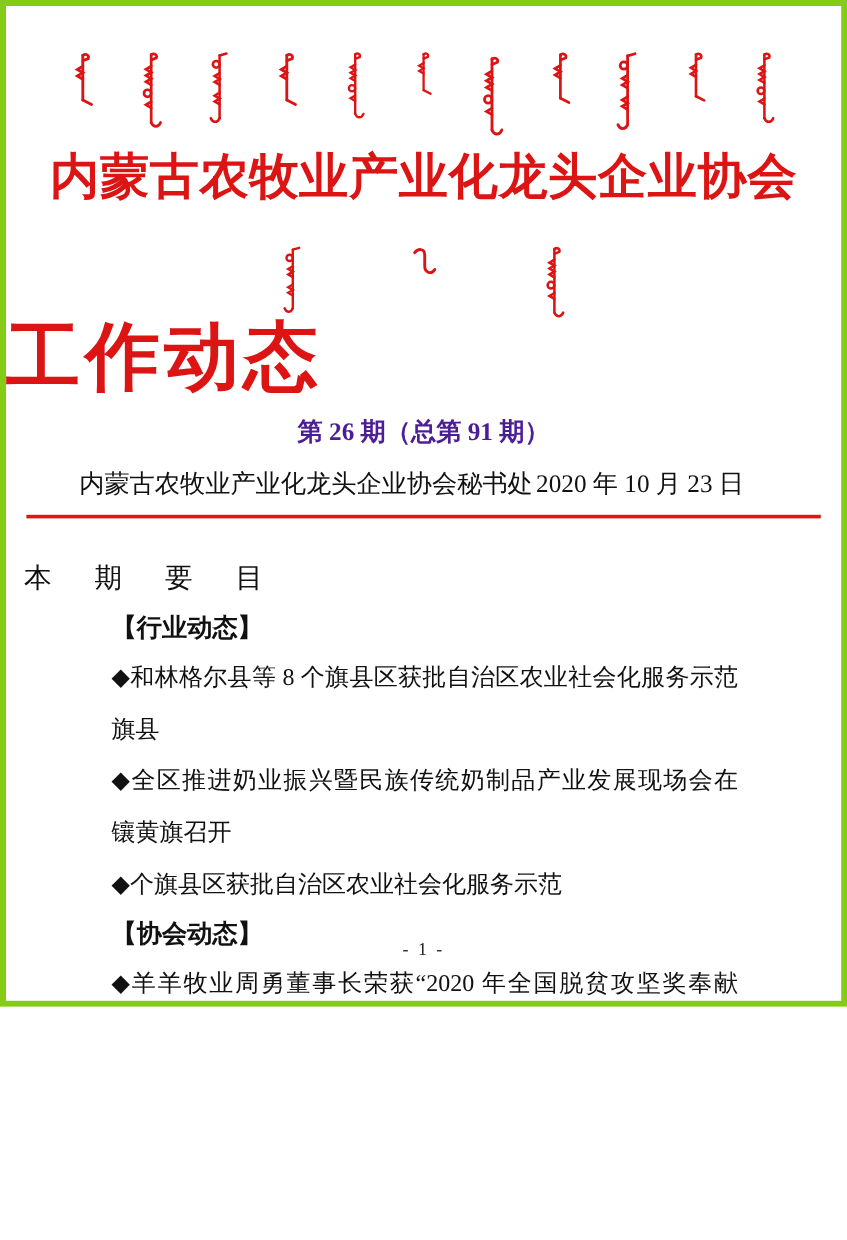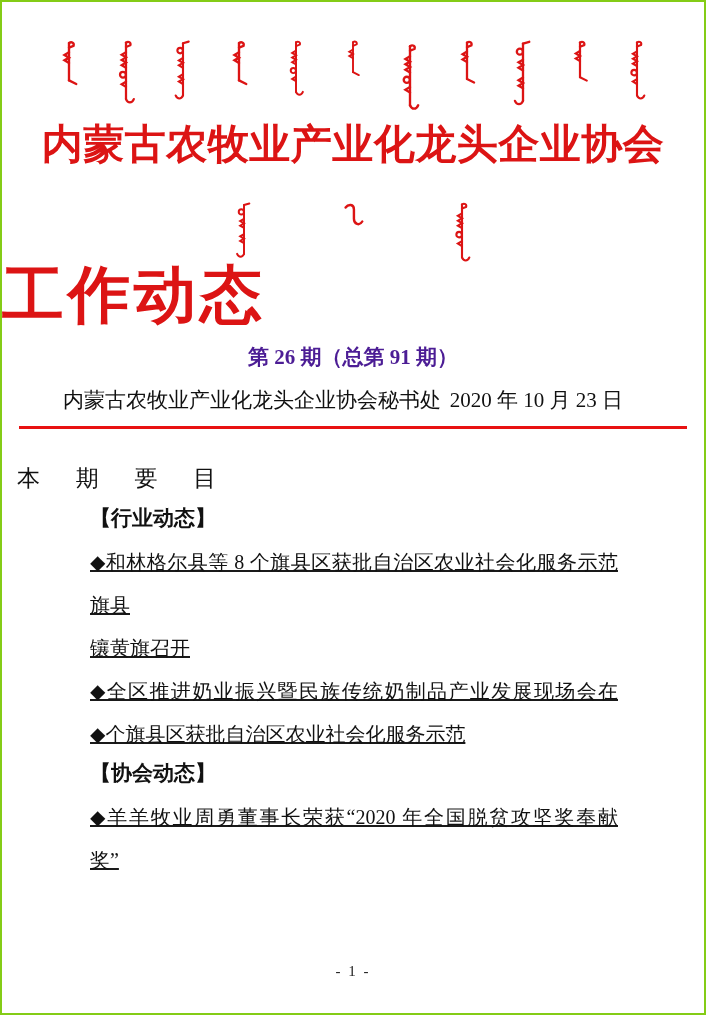--- a/index.html
+++ b/index.html
@@ -1,23 +1,23 @@
 <!DOCTYPE html>
 <html><head>
 <meta charset="utf-8">
 <style>
   * { margin: 0; padding: 0; box-sizing: border-box; }
   html,body { background: #ffffff; }
   .page {
     position: relative;
     width: 706px;
-    height: 1015px;
+    height: 839px;
     margin: 0 auto;
     background: #ffffff;
-    border: 2px solid #84cc16;
+    border: 5px solid #84cc16;
     overflow: hidden;
     font-family: "Liberation Serif", "DejaVu Serif", serif;
     color: #1a1a1a;
   }
   
   .mong-row {
     display: flex;
     justify-content: space-between;
     align-items: flex-start;
     color: #dc1414;
@@ -75,28 +75,28 @@
     letter-spacing: 15px;
     margin-top: 36px;
     color: #111;
     text-indent: 15px; 
   }
   .toc {
     margin-top: 12px;
     padding: 0 86px 0 88px;
   }
   .toc-section-label {
-    font-family: Liberation Mono, monospace;
+    font-family: Liberation Serif, serif;
     font-weight: 700;
     font-size: 21px;
     line-height: 30px;
     margin: 4px 0 6px 0;
     color: #111;
   }
-  .toc-item { margin: 0; text-decoration: underline; }
+  .toc-item { margin: 0; }
   .toc-line {
     font-size: 20px;
     line-height: 43px;
     color: #111;
     text-align: left;
   }
   .toc-line.stretch {
     text-align: justify;
     text-align-last: justify;
   }
@@ -213,22 +213,22 @@
   <div class="toc">
 
     <div class="toc-section-label">【行业动态】</div>
 
     <div class="toc-item">
       <div class="toc-line stretch">◆和林格尔县等 8 个旗县区获批自治区农业社会化服务示范</div>
       <div class="toc-line">旗县</div>
     </div>
 
     <div class="toc-item">
+      <div class="toc-line stretch">◆全区推进奶业振兴暨民族传统奶制品产业发展现场会在</div>
       <div class="toc-line">镶黄旗召开</div>
-      <div class="toc-line stretch">◆全区推进奶业振兴暨民族传统奶制品产业发展现场会在</div>
     </div>
 
     <div class="toc-item">
       <div class="toc-line">◆个旗县区获批自治区农业社会化服务示范</div>
     </div>
 
     <div class="toc-section-label">【协会动态】</div>
 
     <div class="toc-item">
       <div class="toc-line stretch">◆羊羊牧业周勇董事长荣获“2020 年全国脱贫攻坚奖奉献</div>

